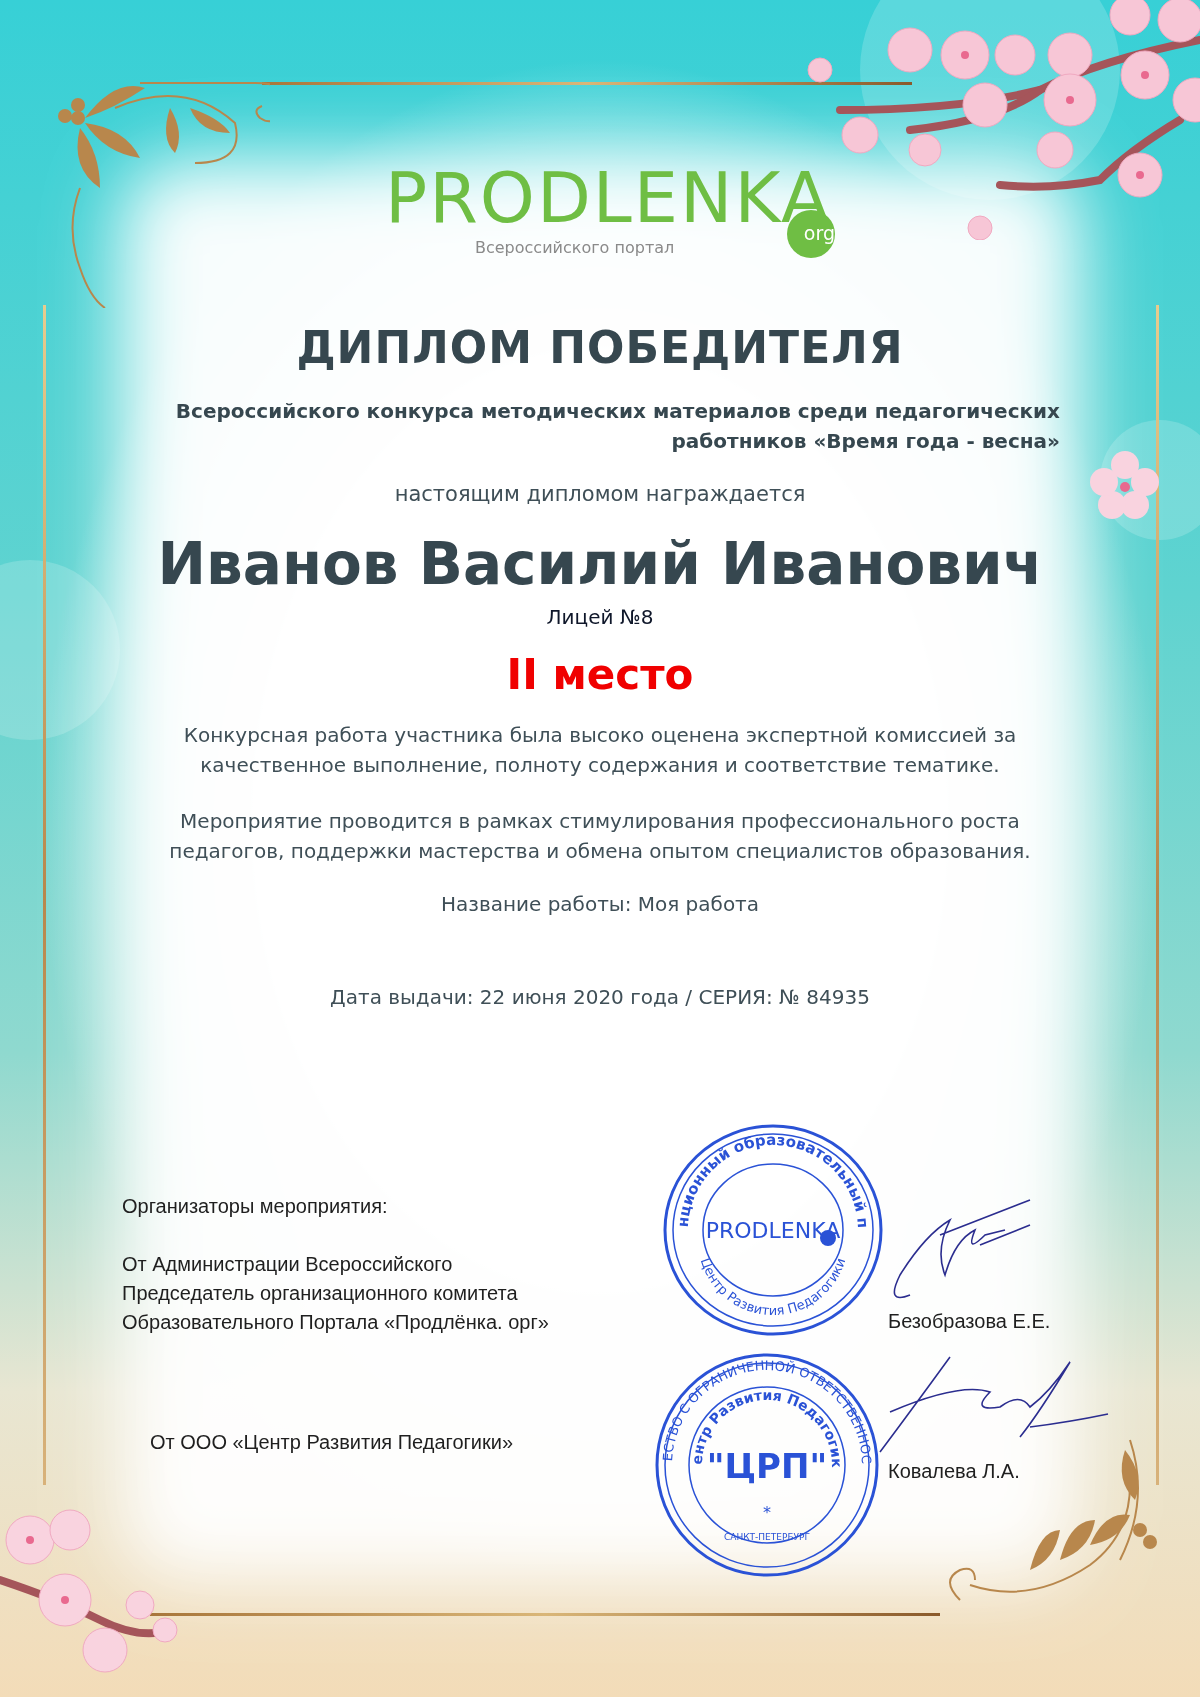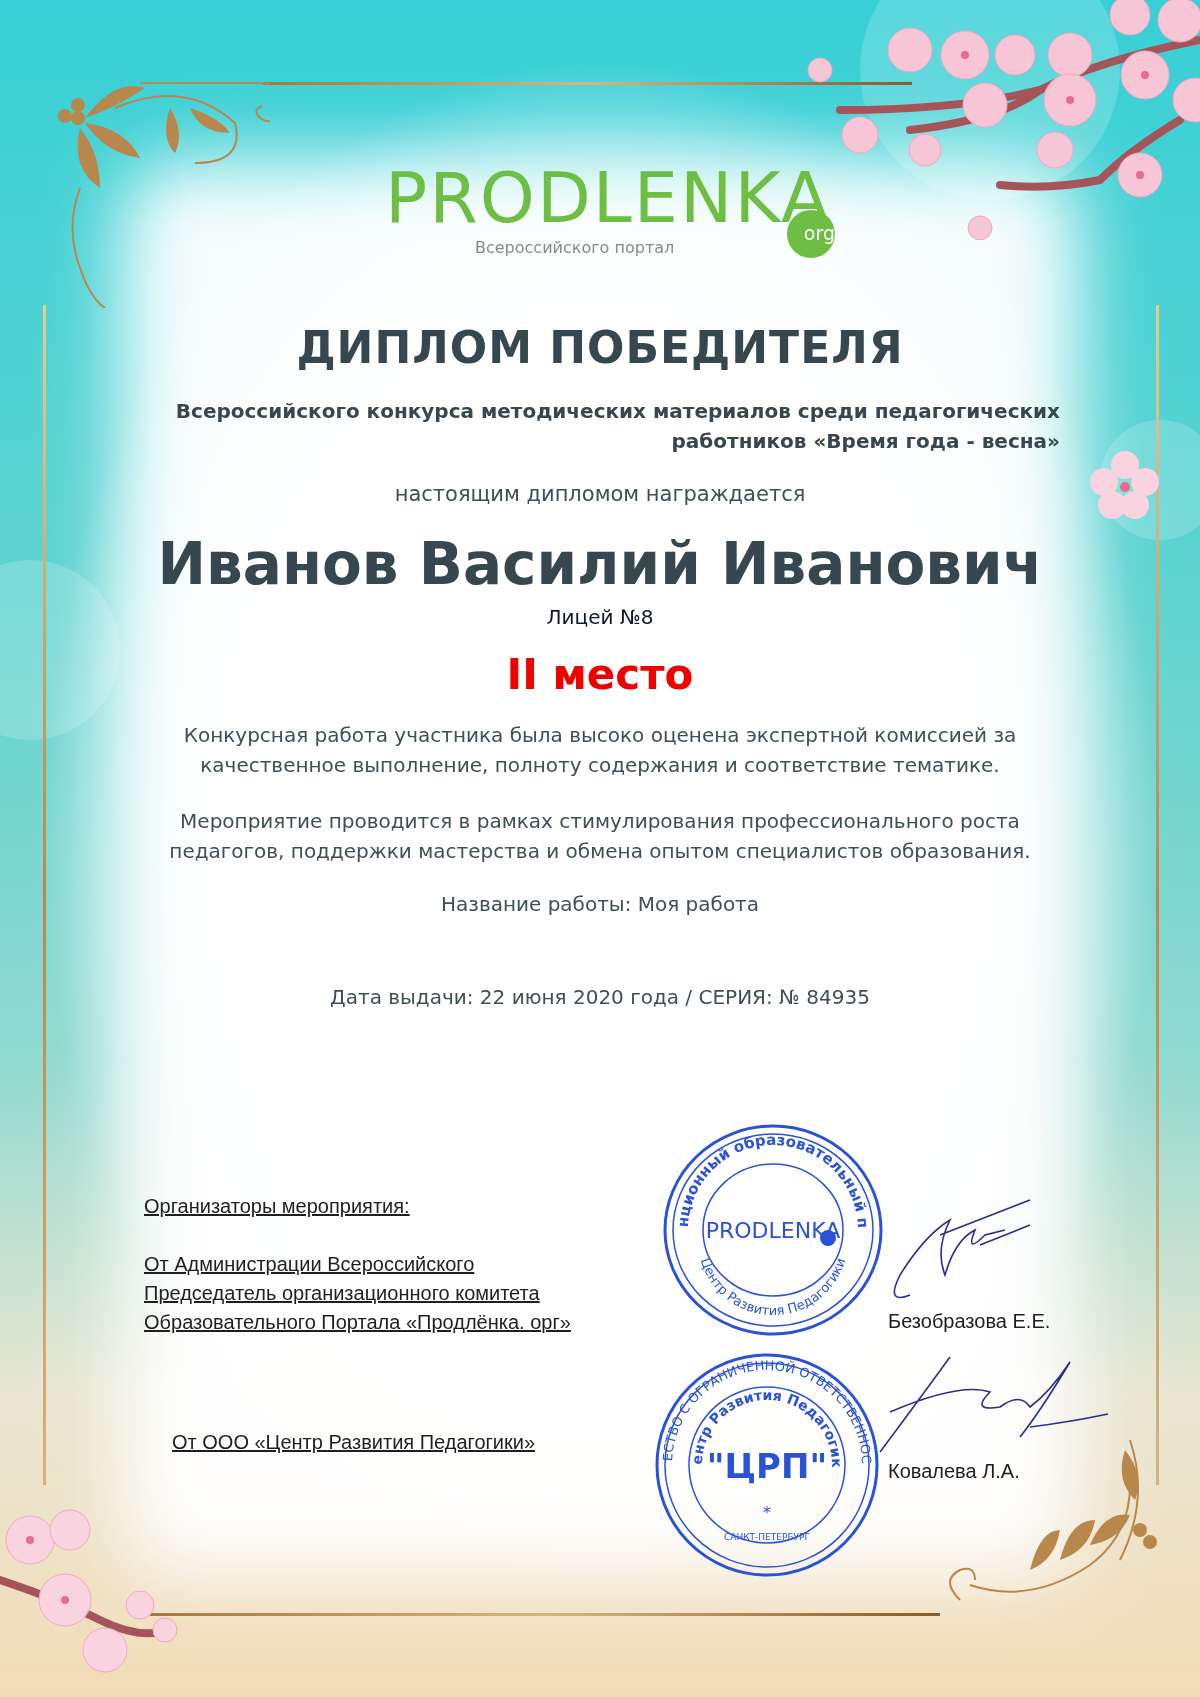--- a/index.html
+++ b/index.html
@@ -40,21 +40,21 @@
     .awarded { top: 482px; font-size: 21px; color: #3f4f57; }
     .name { top: 530px; font-size: 58px; font-weight: 700; color: #36474f; }
     .school { top: 605px; font-size: 20px; color: #0f172a; }
     .place { top: 650px; font-size: 42px; font-weight: 700; color: #f00000; }
     .para { font-size: 20px; line-height: 30px; color: #3f4f57; left: 150px; width: 900px; }
     .p1 { top: 720px; }
     .p2 { top: 806px; }
     .worktitle { top: 892px; font-size: 20px; color: #3f4f57; }
     .dateline { top: 946px; font-size: 20px; color: #3f4f57; margin-top: 39px; }
 
-    .org-block { position: absolute; left: 144px; color: #1f1f1f; font-family: "Liberation Sans", sans-serif; font-size: 20px; line-height: 29px; text-decoration: underline; }
+    .org-block { position: absolute; left: 122px; color: #1f1f1f; font-family: "Liberation Sans", sans-serif; font-size: 20px; line-height: 29px; }
     .ob1 { top: 1192px; }
     .ob2 { top: 1250px; }
     .ob3 { top: 1428px; margin-left: 28px; }
     .signer { position: absolute; font-family: "Liberation Sans", sans-serif; font-size: 20px; color: #1f1f1f; }
     .s1 { left: 888px; top: 1310px; }
     .s2 { left: 888px; top: 1460px; }
 
     .stamp { position: absolute; }
     .sig { position: absolute; }
     .deco { position: absolute; }

